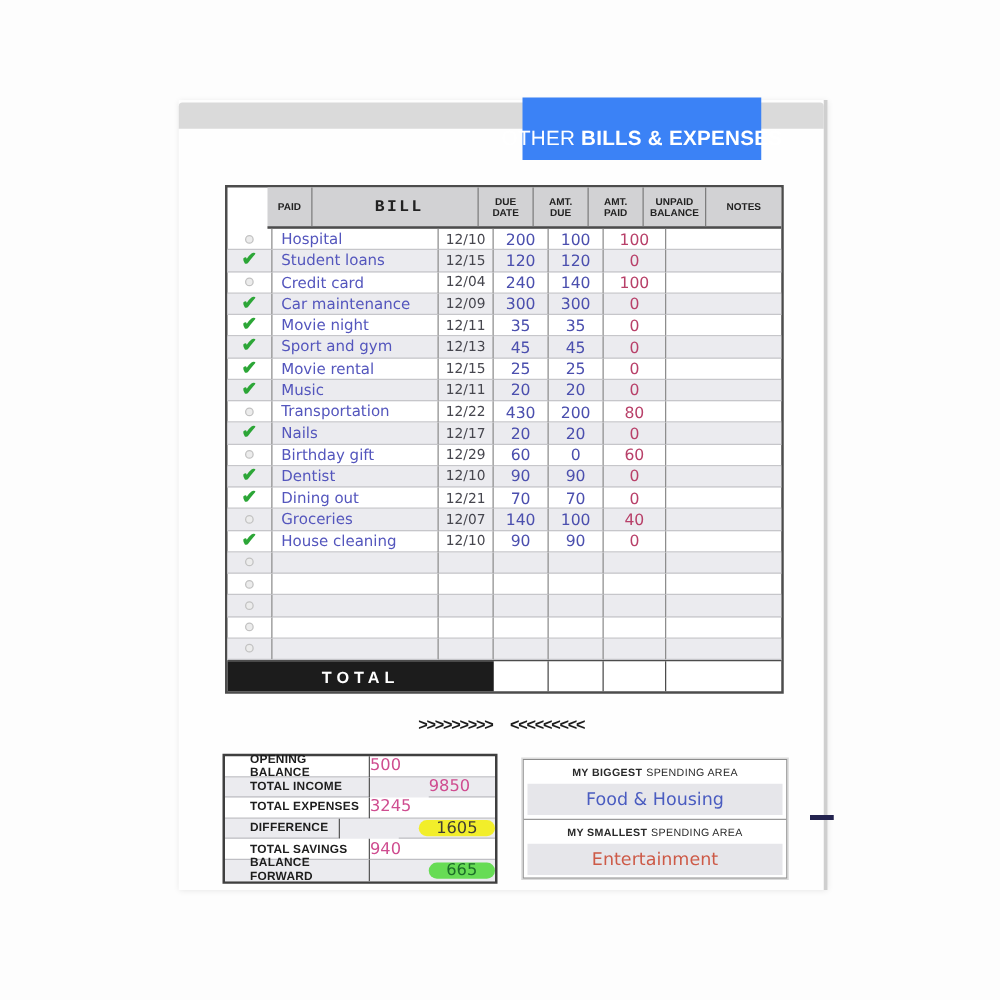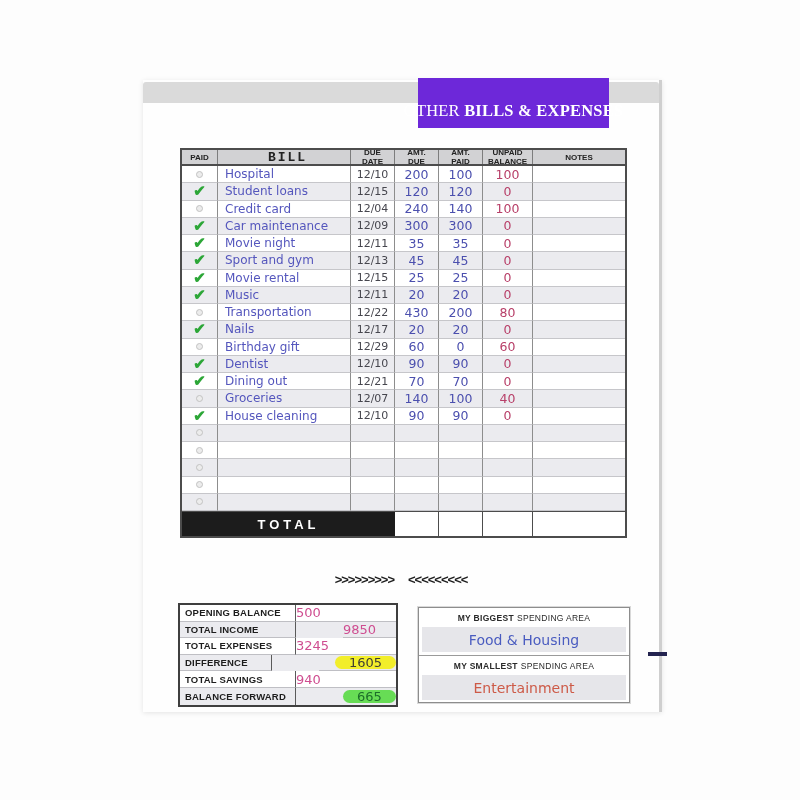--- a/index.html
+++ b/index.html
@@ -3,28 +3,28 @@
 <meta charset="utf-8">
 <style>
   * { margin:0; padding:0; box-sizing:border-box; }
   body { width:800px; height:800px; background:#ffffff; font-family:"Liberation Sans", sans-serif; position:relative; overflow:hidden; }
   .photo { position:absolute; inset:0; background:#fdfdfd; }
 
   .page { position:absolute; left:143px; top:80px; width:519px; height:632px; background:#fefefe;
           border-right:3px solid #cfcfcf; box-shadow:0 1px 5px rgba(0,0,0,.10); }
   .page-strip { position:absolute; left:0; top:2px; width:100%; height:21px; background:#dadada; border-radius:3px 3px 0 0; }
 
-  .title-box { position:absolute; left:275px; top:-2px; width:191px; height:50px; background:#6d28d9;
-               display:flex; align-items:flex-end; justify-content:center; padding-bottom:7px;font-family:Liberation Serif, serif; }
+  .title-box { position:absolute; left:275px; top:-2px; width:191px; height:50px; background:#3b82f6;
+               display:flex; align-items:flex-end; justify-content:center; padding-bottom:7px; }
   .title-box .t { color:#ffffff; font-size:16.5px; letter-spacing:.2px; white-space:nowrap; }
   .title-box .t b { font-weight:800; }
 
   
   .btable { position:absolute; left:37px; top:68px; width:447px; border:2px solid #4c4c4c; background:#fff; }
-  .hrow { display:flex; height:16px; background:#d2d2d4; border-bottom:2px solid #4c4c4c; }
+  .hrow { display:flex; height:33px; background:#d2d2d4; border-bottom:2px solid #4c4c4c;margin-left:32px; }
   .hcell { display:flex; flex-direction:column; align-items:center; justify-content:center; line-height:9px;
            font-weight:700; font-size:8px; color:#222; border-right:1px solid #7d7d7d; }
   .hcell:last-child { border-right:none; }
   .hcell.bill-h { font-size:13px; letter-spacing:2px; line-height:13px;font-family:Liberation Mono, monospace; }
   .trow { display:flex; height:17.25px; }
   .trow.alt { background:#ebebef; }
   .tcell { border-right:1px solid #8d8d8d; border-bottom:1px solid #c6c6ca; display:flex; align-items:center; overflow:hidden; }
   .tcell:last-child { border-right:none; }
   .c-paid { width:36px; justify-content:center; }
   .c-bill { width:133px; padding-left:7px; }
@@ -51,21 +51,21 @@
   .ov-head { position:absolute; left:0; top:492px; width:100%; display:flex; align-items:center; justify-content:center; gap:14px; }
   .arrows { font-weight:800; font-size:13px; letter-spacing:-1px; color:#1d1d1d; }
   .ov-title { font-size:14px; color:#222; letter-spacing:.3px; white-space:nowrap; }
   .ov-title b { font-weight:800; }
 
   
   .stable { position:absolute; left:35px; top:523px; width:220px; border:2px solid #3f3f3f; background:#fff; }
   .srow { display:flex; height:16.6px; }
   .srow.alt { background:#ebebef;gap:47px; }
   .slabel { width:116px; border-right:1px solid #5a5a5a; border-bottom:1px solid #bfbfc4; display:flex; align-items:center;
-            padding-left:5px; font-weight:700; font-size:9.5px; color:#1d1d1d; letter-spacing:.2px; }
+            padding-left:20px; font-weight:700; font-size:9.5px; color:#1d1d1d; letter-spacing:.2px; }
   .sval { flex:1; border-bottom:1px solid #bfbfc4; display:flex; align-items:center; }
   .srow:last-child .slabel, .srow:last-child .sval { border-bottom:none; }
   .sval .v { font-size:13px; line-height:13px; }
   .v-pink { color:#cf4d90; }
   .v-dark { color:#3f3d33; }
   .v-green { color:#1d6e2a; }
   .pill { border-radius:7px; padding:0 14px; height:13px; display:flex; align-items:center; justify-content:center; }
   .pill.yellow { background:#f2ee2a;margin-left:16px; }
   .pill.green { background:#67dc55; }
 

